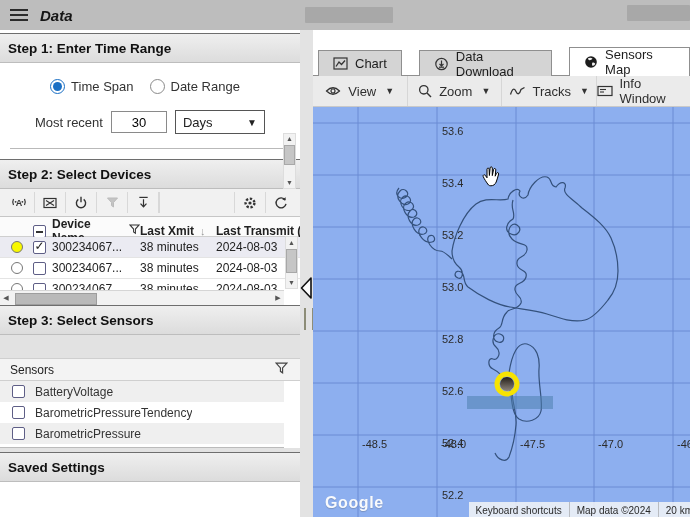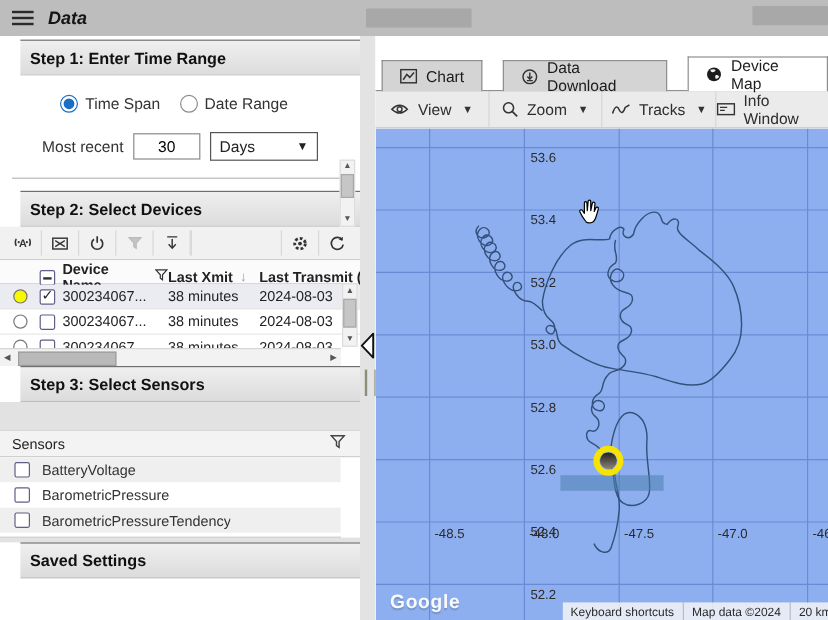--- a/index.html
+++ b/index.html
@@ -9,21 +9,21 @@
   .topbar{position:absolute;left:0;top:0;width:690px;height:30px;background:#bdbdbd;display:flex;align-items:center;}
   .hamburger{width:18px;height:12px;margin-left:10px;display:flex;flex-direction:column;justify-content:space-between;}
   .hamburger span{display:block;height:2px;background:#2b2b2b;}
   .app-title{font-size:15px;font-weight:bold;color:#151515;margin-left:12px;font-style:italic;}
   .redact{position:absolute;background:#a8a8a8;border-radius:1px;}
   .redact.r1{left:305px;top:7px;width:88px;height:16px;}
   .redact.r2{left:627px;top:5px;width:63px;height:16px;}
 
   
   .left-panel{position:absolute;left:0;top:30px;width:300px;height:487px;background:#fff;border-right:1px solid #9a9a9a;overflow:hidden;}
-  .sec-header{height:28px;background:linear-gradient(#efefef,#dcdcdc);border-top:1px solid #6e6e6e;border-bottom:1px solid #bdbdbd;display:flex;align-items:center;padding-left:8px;font-size:13.5px;font-weight:bold;color:#111;margin-left:17px;}
+  .sec-header{height:28px;background:linear-gradient(#efefef,#dcdcdc);border-top:1px solid #6e6e6e;border-bottom:1px solid #bdbdbd;display:flex;align-items:center;padding-left:8px;font-size:13.5px;font-weight:bold;color:#111;}
   .sec-header.first{margin-top:3px;}
 
   .step1-body{padding:12px 0 10px 0;background:#fff;}
   .radio-row{display:flex;justify-content:center;align-items:center;gap:6px;height:22px;}
   .radio{width:13px;height:13px;border:1px solid #8a8a8a;border-radius:50%;background:#fff;position:relative;flex:0 0 auto;}
   .radio.sel{border-color:#1a6fc4;}
   .radio.sel::after{content:"";position:absolute;left:2px;top:2px;right:2px;bottom:2px;border-radius:50%;background:#1a6fc4;}
   .rlabel{font-size:13px;color:#333;margin-right:10px;}
   .recent-row{display:flex;justify-content:center;align-items:center;margin-top:12px;height:26px;}
   .recent-label{font-size:13px;color:#333;margin-right:8px;}
@@ -275,26 +275,26 @@
           </svg></span>
     </div>
     <div class="sensor-list" id="sensor-list">
   <div class="srow">
     <span class="cb"></span>
     <span class="clip-text">BatteryVoltage</span>
   </div>
 
   <div class="srow">
     <span class="cb"></span>
-    <span class="clip-text">BarometricPressure</span>
+    <span class="clip-text">BarometricPressureTendency</span>
   </div>
 
   <div class="srow">
     <span class="cb"></span>
-    <span class="clip-text">BarometricPressureTendency</span>
+    <span class="clip-text">BarometricPressure</span>
   </div>
 
   <div class="srow">
 
     <span class="clip-text"></span>
   </div>
 </div>
     <div class="svscroll" style="position:absolute;">
       <span class="arr">▲</span>
       <span class="thumb"></span>
@@ -338,21 +338,21 @@
             <span>Data Download</span>
           </div>
           <div class="tab active">
             <span class="ticon">
               <svg width="14" height="14" viewBox="0 0 14 14">
                 <circle cx="7" cy="7" r="5.8" fill="#1c1c1c"></circle>
                 <path d="M4,3.2 Q6.5,2 8.5,3.4 Q7.5,5.4 5.4,5.2 Q3.8,4.6 4,3.2Z" fill="#f2f2f2"></path>
                 <path d="M8.5,7.5 Q10.8,7 11.3,9 Q10,11.3 8.2,10.5 Q7.6,8.6 8.5,7.5Z" fill="#f2f2f2"></path>
               </svg>
             </span>
-            <span>Device Map</span>
+            <span>Sensors Map</span>
           </div>
         </div>
     </div>
     <div class="map-toolbar" id="map-toolbar">
         <div class="mbtn">
           <span style="display:flex">
             <svg width="16" height="12" viewBox="0 0 16 12">
               <path d="M1.5,6 Q8,-0.5 14.5,6 Q8,12.5 1.5,6 Z" fill="none" stroke="#333" stroke-width="1.2"></path>
               <circle cx="8" cy="6" r="2" fill="none" stroke="#333" stroke-width="1.2"></circle>
             </svg>

